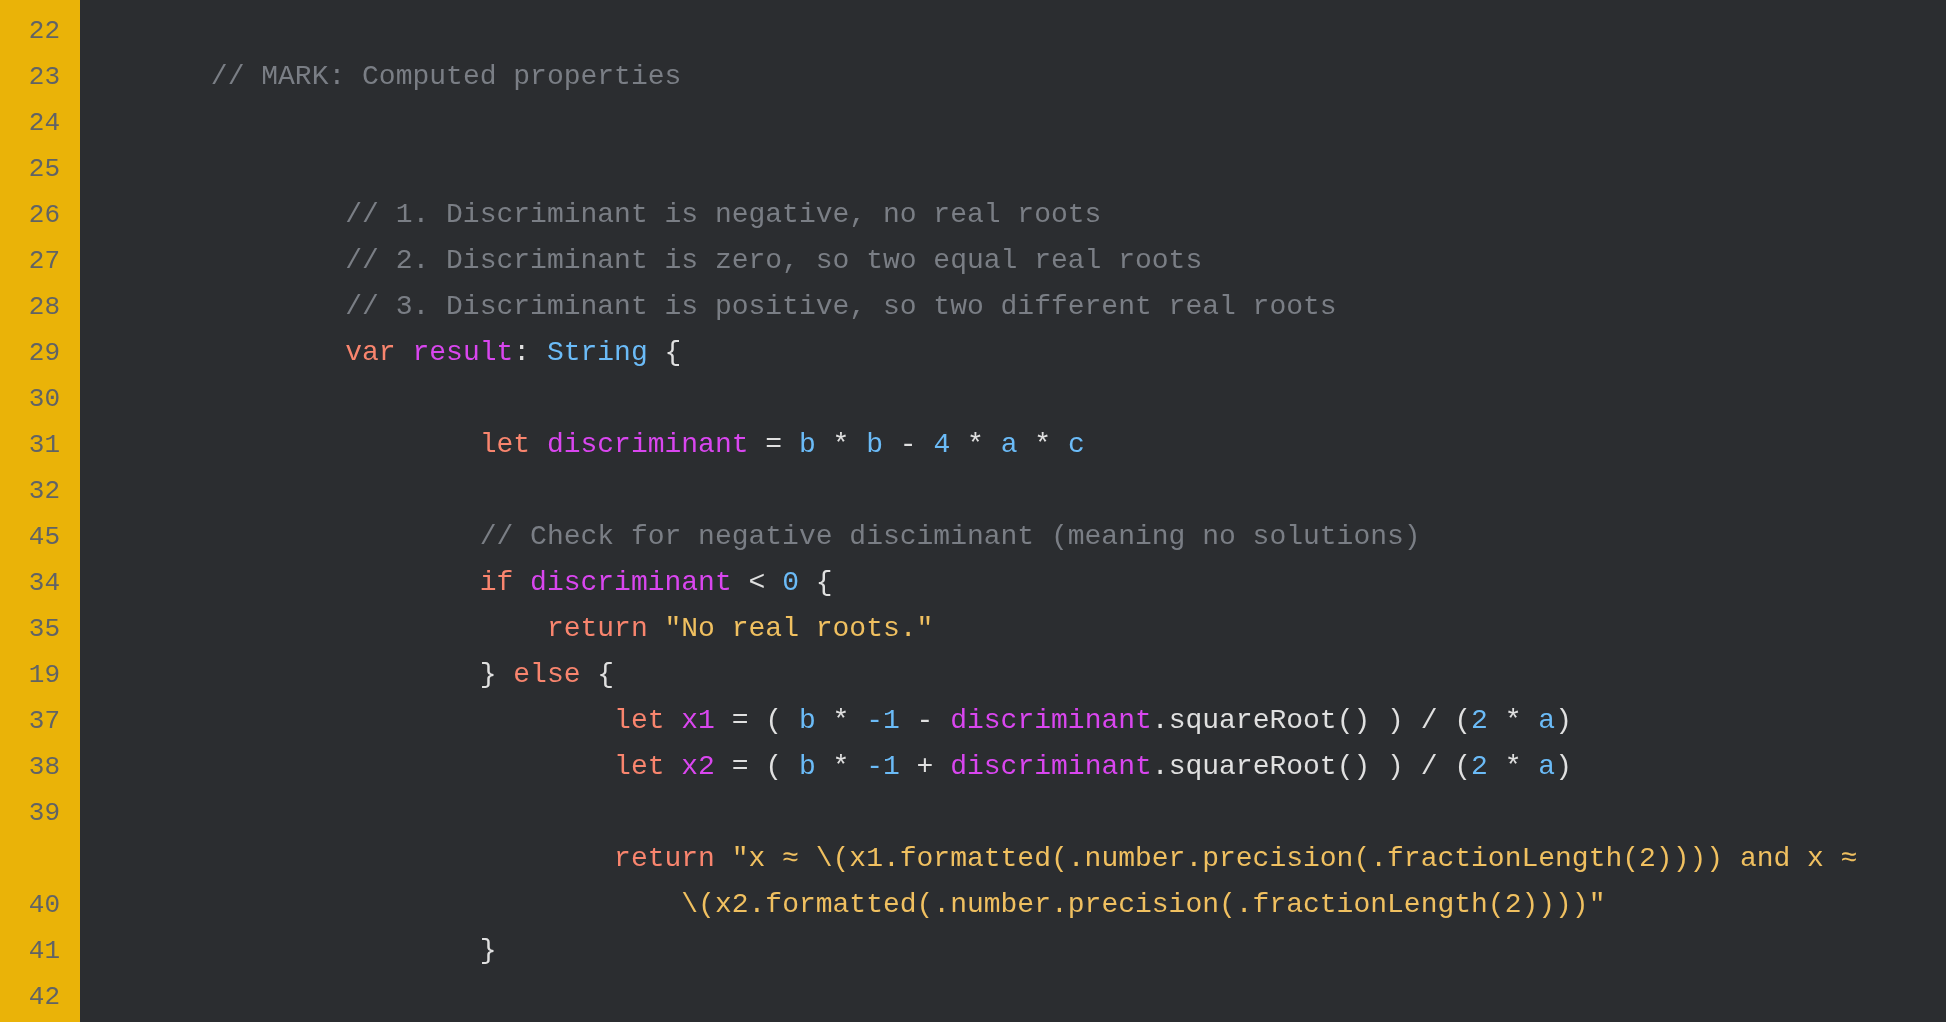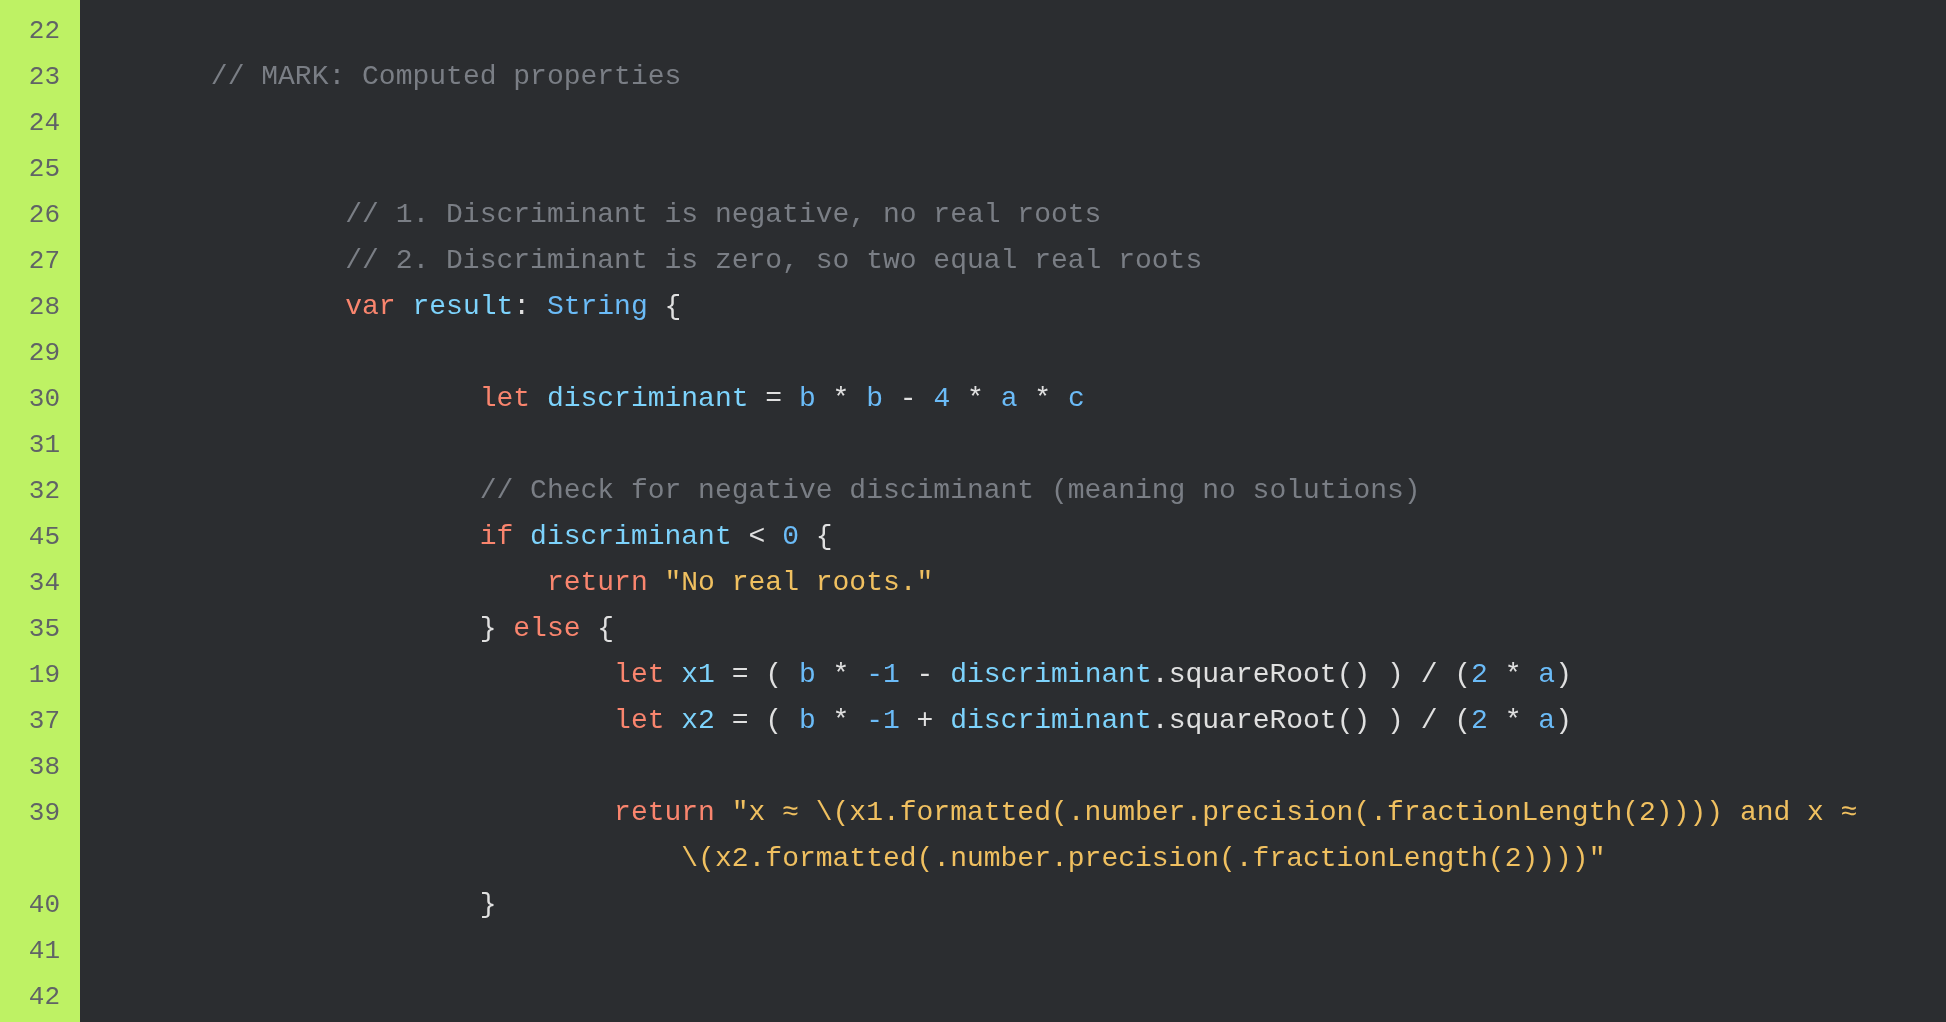--- a/index.html
+++ b/index.html
@@ -20,21 +20,21 @@
 
     .code-editor {
       display: flex;
       width: 100%;
       min-height: 1022px;
       background-color: #2b2d30;
     }
 
     .line-numbers {
       width: 80px;
-      background-color: #bef264;
+      background-color: #eab308;
       color: #606366;
       text-align: right;
       padding-right: 20px;
       padding-top: 8px;
       user-select: none;
       flex-shrink: 0;
     }
 
     .line-number {
       display: block;
@@ -56,21 +56,21 @@
       display: block;
     }
 
     
     .c-comment { color: #7a7e85; }
     .c-keyword { color: #f9856e; }
     .c-type { color: #6bbbf7; }
     .c-string { color: #f0c060; }
     .c-number { color: #6bbbf7; }
     .c-plain { color: #e0e0e0; }
-    .c-ident { color: #7dd3fc; }
+    .c-ident { color: #d946ef; }
     .c-letter { color: #6bbbf7; }
   </style>
 </head>
 <body>
 
 <div class="code-editor">
   <div class="line-numbers">
     <span class="line-number">22</span>
     <span class="line-number">23</span>
     <span class="line-number">24</span>
@@ -108,20 +108,23 @@
     </span>
 
     <span class="code-line">
       <span class="c-plain">        </span><span class="c-comment">// 1. Discriminant is negative, no real roots</span>
     </span>
 
     <span class="code-line">
       <span class="c-plain">        </span><span class="c-comment">// 2. Discriminant is zero, so two equal real roots</span>
     </span>
 
+    <span class="code-line">
+      <span class="c-plain">        </span><span class="c-comment">// 3. Discriminant is positive, so two different real roots</span>
+    </span>
 
     <span class="code-line">
       <span class="c-plain">        </span><span class="c-keyword">var </span><span class="c-ident">result</span><span class="c-plain">: </span><span class="c-type">String</span><span class="c-plain"> {</span>
     </span>
 
     <span class="code-line">&nbsp;</span>
 
     <span class="code-line">
       <span class="c-plain">                </span><span class="c-keyword">let </span><span class="c-ident">discriminant</span><span class="c-plain"> = </span><span class="c-letter">b</span><span class="c-plain"> * </span><span class="c-letter">b</span><span class="c-plain"> - </span><span class="c-number">4</span><span class="c-plain"> * </span><span class="c-letter">a</span><span class="c-plain"> * </span><span class="c-letter">c</span>
     </span>

